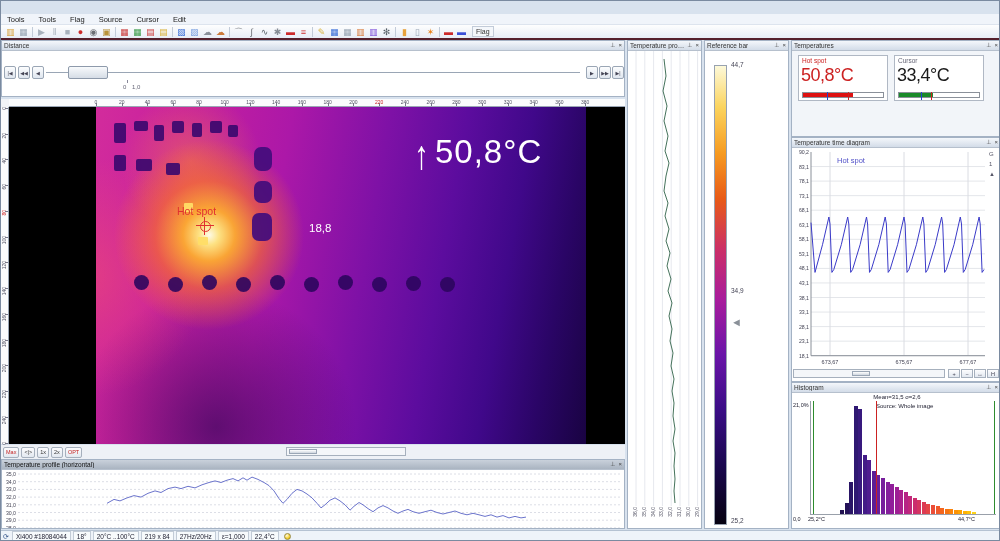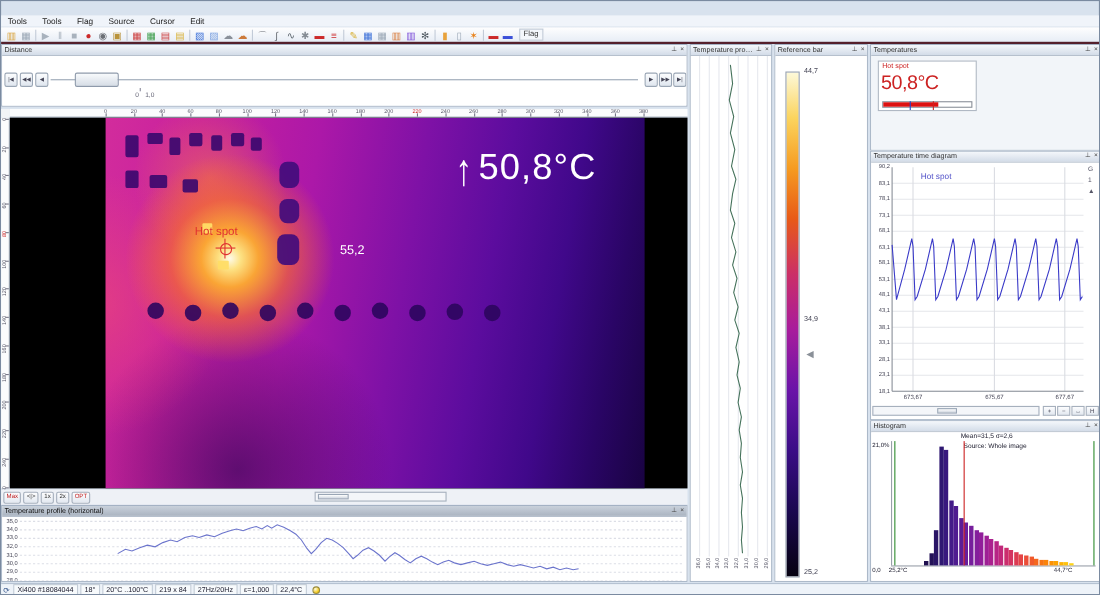--- a/index.html
+++ b/index.html
@@ -308,21 +308,21 @@
       <div class="blob chip" style="left:102px;top:130px;width:10px;height:8px;"></div>
     </div>
     <div class="abs" id="max-reading">
       <span id="max-arrow">↑</span>
       <span id="max-temp">50,8°C</span>
     </div>
     <div class="abs" id="hotspot-label">Hot spot</div>
     <div class="abs" id="hotspot-marker">
         <div id="hotspot-marker-mask"></div>
       </div>
-    <div class="abs" id="cursor-value">55,2</div>
+    <div class="abs" id="cursor-value">18,8</div>
   </div>
 
   <div class="abs" id="img-controls">
     <div id="img-scroll">
       <div id="img-scroll-thumb"></div>
     </div>
   <div class="ictl" style="color: rgb(194, 34, 34);">Max</div>
       <div class="ictl" style="color: rgb(51, 51, 51);">&lt;|&gt;</div>
       <div class="ictl" style="color: rgb(51, 51, 51);">1x</div>
       <div class="ictl" style="color: rgb(51, 51, 51);">2x</div>
@@ -417,20 +417,29 @@
       </span>
     </div>
     <div class="pbody" id="temps-body" style="background:#f2f5f9;">
         <div class="tbox" style="left: 6px;">
           <div class="lab" style="color: rgb(204, 34, 34);">Hot spot</div>
           <div class="val" style="color: rgb(204, 34, 34);">50,8°C</div>
           <div class="tbar">
             <div class="fill" style="width: 62%; background: rgb(221, 17, 17);"></div>
             <div class="mk" style="left: 30%; background: rgb(34, 68, 204);"></div>
             <div class="mk" style="left: 56%; background: rgb(204, 34, 34);"></div>
+          </div>
+        </div>
+        <div class="tbox" style="left: 102px;">
+          <div class="lab" style="color: rgb(102, 102, 119);">Cursor</div>
+          <div class="val" style="color: rgb(26, 26, 26);">33,4°C</div>
+          <div class="tbar">
+            <div class="fill" style="width: 42%; background: rgb(26, 138, 42);"></div>
+            <div class="mk" style="left: 27%; background: rgb(34, 68, 204);"></div>
+            <div class="mk" style="left: 40%; background: rgb(204, 34, 34);"></div>
           </div>
         </div>
       </div>
   </div>
 
   <div class="panel" id="td-panel" style="left:790px;top:136px;width:210px;height:245px;">
     <div class="ptitle">
       <span class="t">Temperature time diagram</span>
       <span class="pbtns">
         <span class="pbtn">⊥</span>

